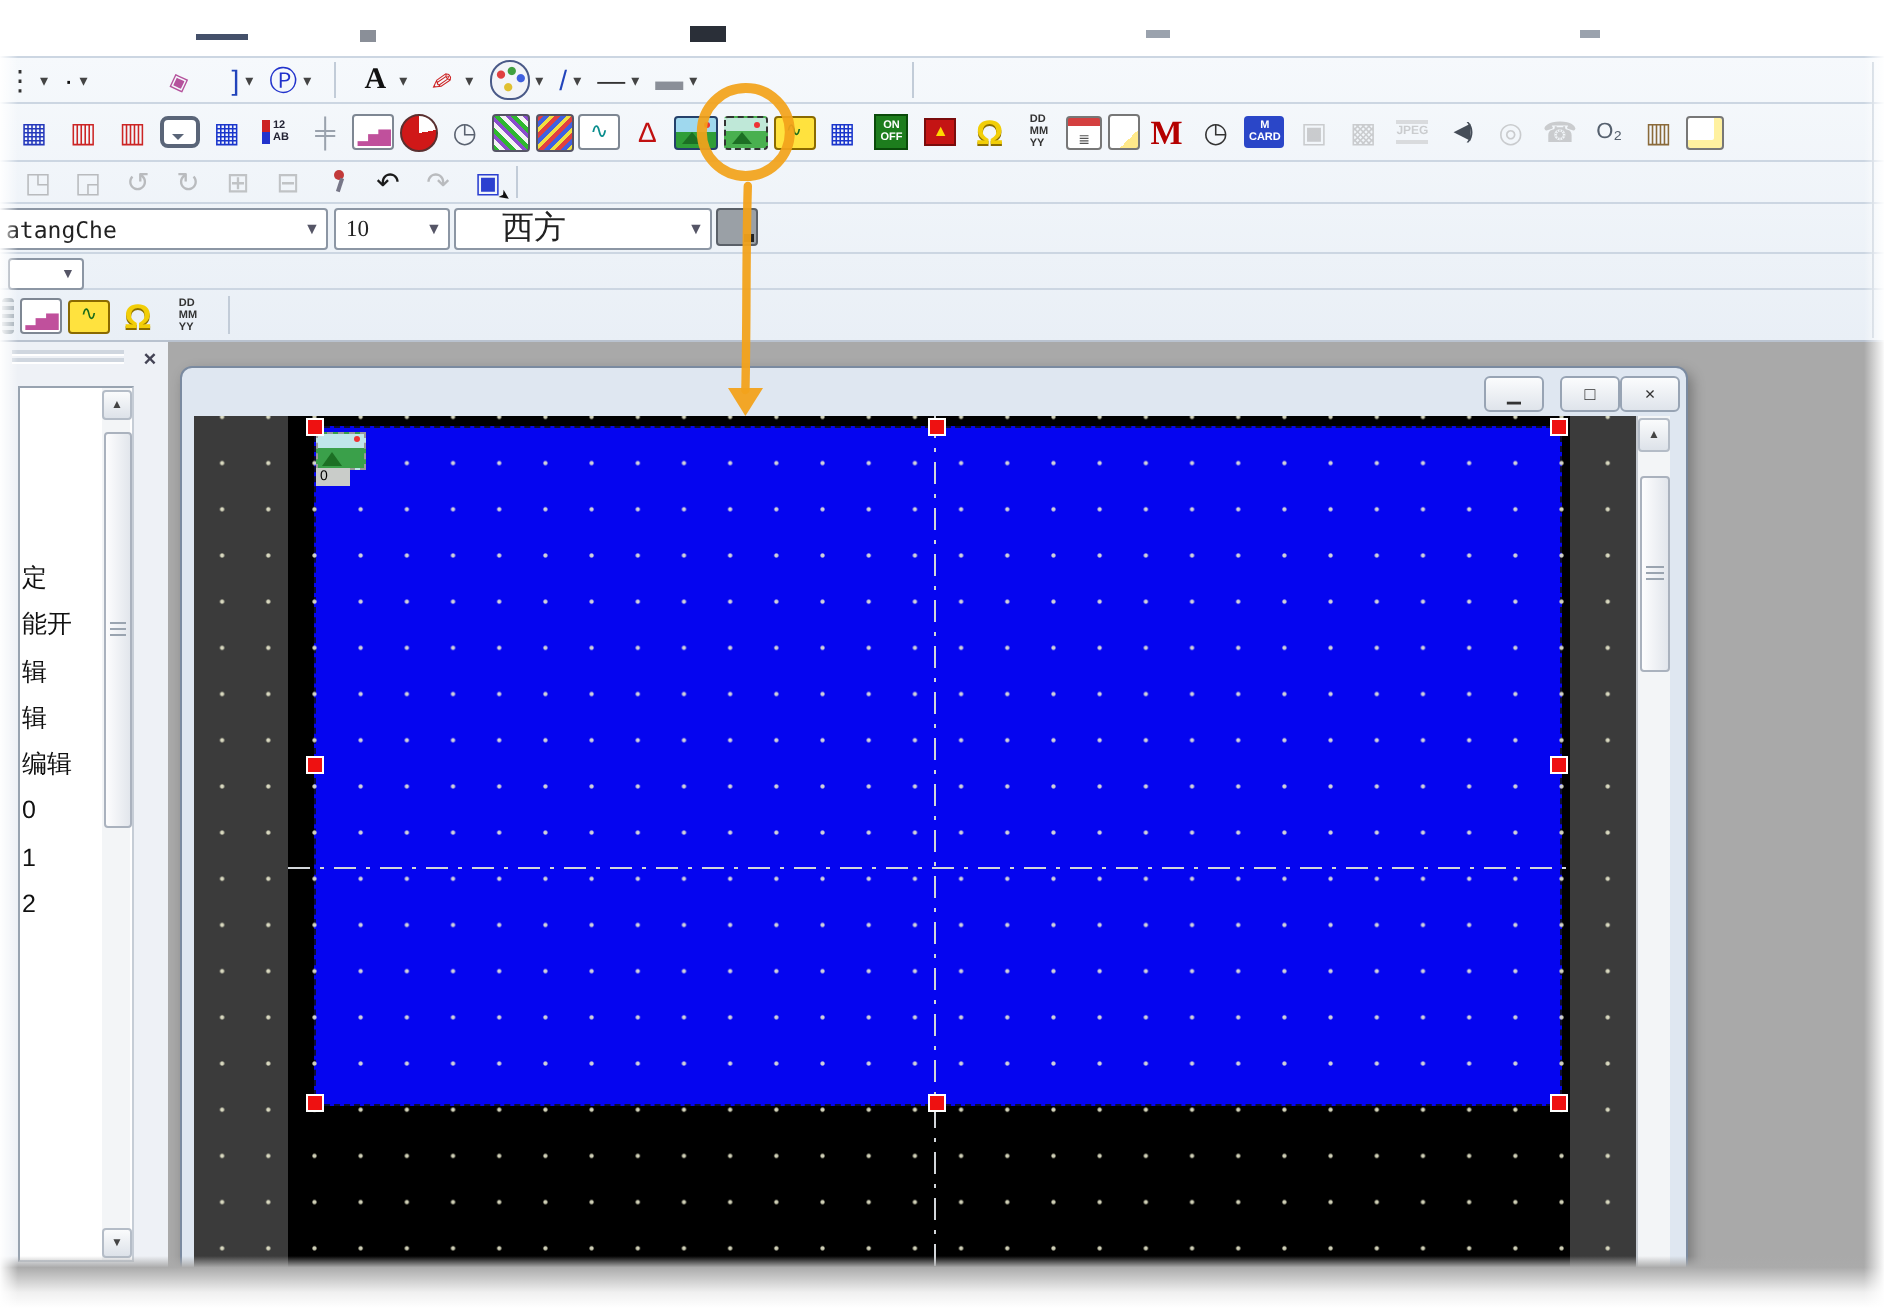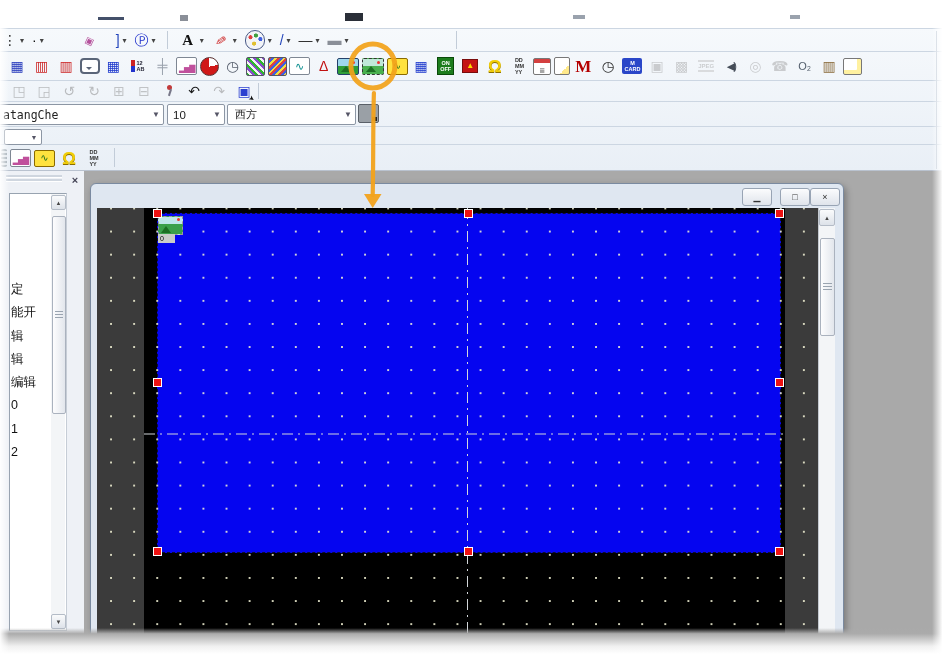--- a/index.html
+++ b/index.html
@@ -335,26 +335,26 @@
       </div>
       <div class="ic t-sel">
         <span>▣</span>
       </div>
     </div>
 
   <div class="combo" style="left:-14px;top:104px;width:176px;">
     <span class="val" style="padding-left:16px;font-family:'DejaVu Sans Mono',monospace;">atangChe</span>
     <span class="arr">▼</span>
   </div>
-  <div class="combo" style="left:167px;top:104px;width:56px;">
+  <div class="combo" style="left:167px;top:104px;width:56px;font-family:Liberation Serif, serif;">
     <span class="val" style="padding-left:5px;">10</span>
     <span class="arr">▼</span>
   </div>
   <div class="combo" style="left:227px;top:104px;width:127px;">
-    <span class="val" style="padding-left:7px;font-size:11px;">西方</span>
+    <span class="val" style="padding-left:23px;font-size:16px;">西方</span>
     <span class="arr">▼</span>
   </div>
   <div class="color-btn" style="left:358px;top:104px;"></div>
 
   <div class="combo" style="left:4px;top:129px;width:36px;height:14px;">
     <span class="val"></span>
     <span class="arr" style="font-size:7px;">▼</span>
   </div>
 
   <div class="iconrow" id="dockstrip">

